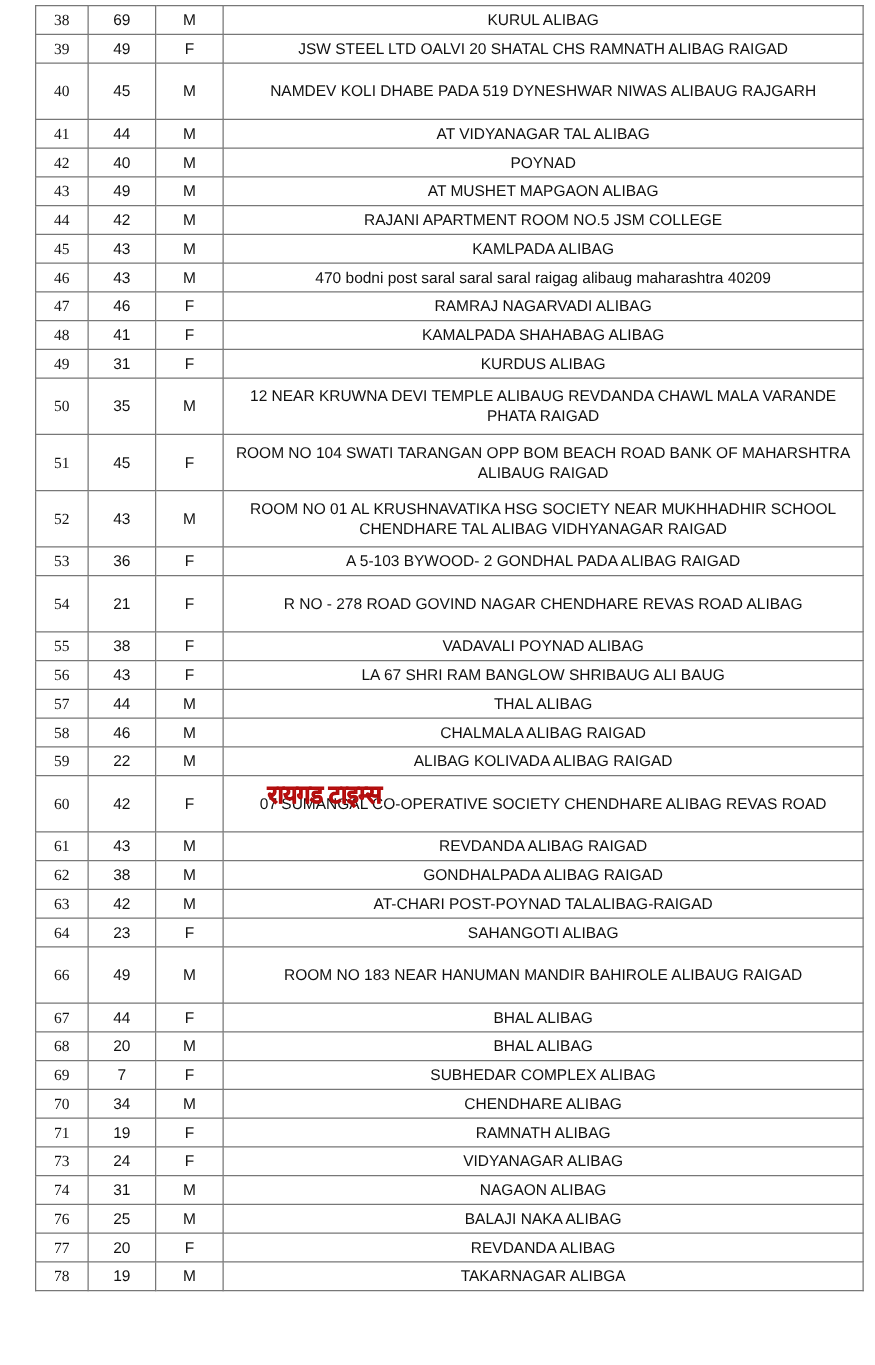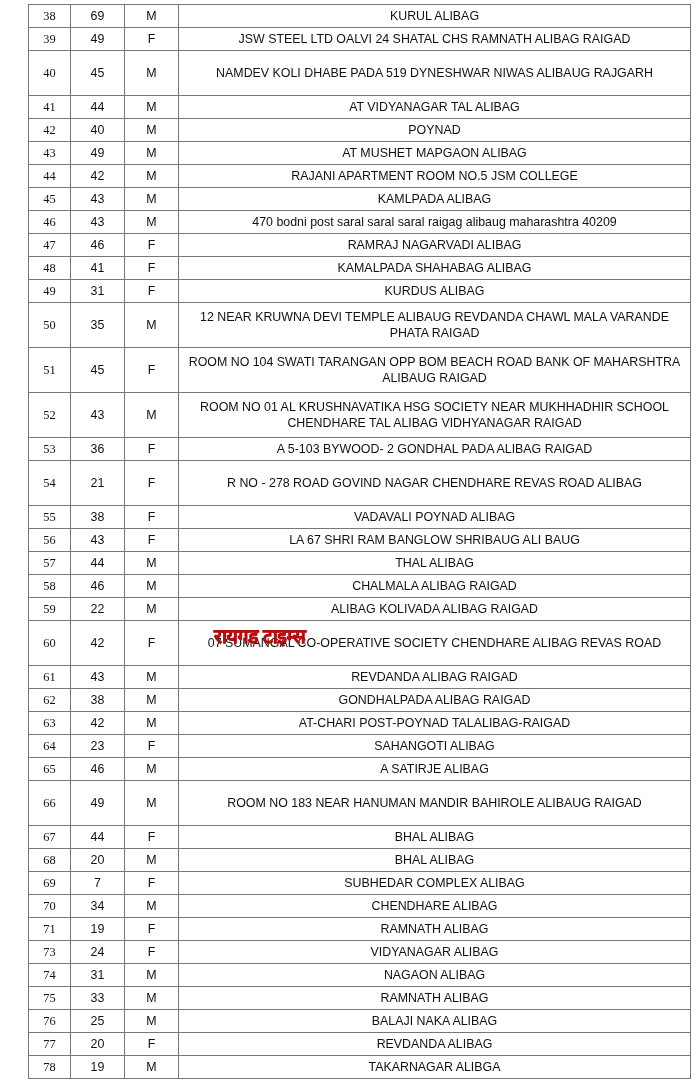--- a/index.html
+++ b/index.html
@@ -101,21 +101,21 @@
         <tr class="row row-single">
           <td class="cell-serial">38</td>
           <td class="cell-age">69</td>
           <td class="cell-gender">M</td>
           <td class="cell-address">KURUL ALIBAG</td>
         </tr>
         <tr class="row row-single">
           <td class="cell-serial">39</td>
           <td class="cell-age">49</td>
           <td class="cell-gender">F</td>
-          <td class="cell-address">JSW STEEL LTD   OALVI  24   SHATAL CHS  RAMNATH  ALIBAG  RAIGAD</td>
+          <td class="cell-address">JSW STEEL LTD   OALVI  20   SHATAL CHS  RAMNATH  ALIBAG  RAIGAD</td>
         </tr>
         <tr class="row row-double">
           <td class="cell-serial">40</td>
           <td class="cell-age">45</td>
           <td class="cell-gender">M</td>
           <td class="cell-address">NAMDEV KOLI DHABE PADA 519 DYNESHWAR NIWAS ALIBAUG RAJGARH</td>
         </tr>
         <tr class="row row-single">
           <td class="cell-serial">41</td>
           <td class="cell-age">44</td>
@@ -253,26 +253,20 @@
           <td class="cell-age">42</td>
           <td class="cell-gender">M</td>
           <td class="cell-address">AT-CHARI POST-POYNAD TALALIBAG-RAIGAD</td>
         </tr>
         <tr class="row row-single">
           <td class="cell-serial">64</td>
           <td class="cell-age">23</td>
           <td class="cell-gender">F</td>
           <td class="cell-address">SAHANGOTI ALIBAG</td>
         </tr>
-        <tr class="row row-single">
-          <td class="cell-serial">65</td>
-          <td class="cell-age">46</td>
-          <td class="cell-gender">M</td>
-          <td class="cell-address">A SATIRJE ALIBAG</td>
-        </tr>
         <tr class="row row-double">
           <td class="cell-serial">66</td>
           <td class="cell-age">49</td>
           <td class="cell-gender">M</td>
           <td class="cell-address">ROOM NO 183  NEAR HANUMAN MANDIR  BAHIROLE  ALIBAUG RAIGAD</td>
         </tr>
         <tr class="row row-single">
           <td class="cell-serial">67</td>
           <td class="cell-age">44</td>
           <td class="cell-gender">F</td>
@@ -306,26 +300,20 @@
           <td class="cell-serial">73</td>
           <td class="cell-age">24</td>
           <td class="cell-gender">F</td>
           <td class="cell-address">VIDYANAGAR ALIBAG</td>
         </tr>
         <tr class="row row-single">
           <td class="cell-serial">74</td>
           <td class="cell-age">31</td>
           <td class="cell-gender">M</td>
           <td class="cell-address">NAGAON ALIBAG</td>
-        </tr>
-        <tr class="row row-single">
-          <td class="cell-serial">75</td>
-          <td class="cell-age">33</td>
-          <td class="cell-gender">M</td>
-          <td class="cell-address">RAMNATH ALIBAG</td>
         </tr>
         <tr class="row row-single">
           <td class="cell-serial">76</td>
           <td class="cell-age">25</td>
           <td class="cell-gender">M</td>
           <td class="cell-address">BALAJI NAKA ALIBAG</td>
         </tr>
         <tr class="row row-single">
           <td class="cell-serial">77</td>
           <td class="cell-age">20</td>

